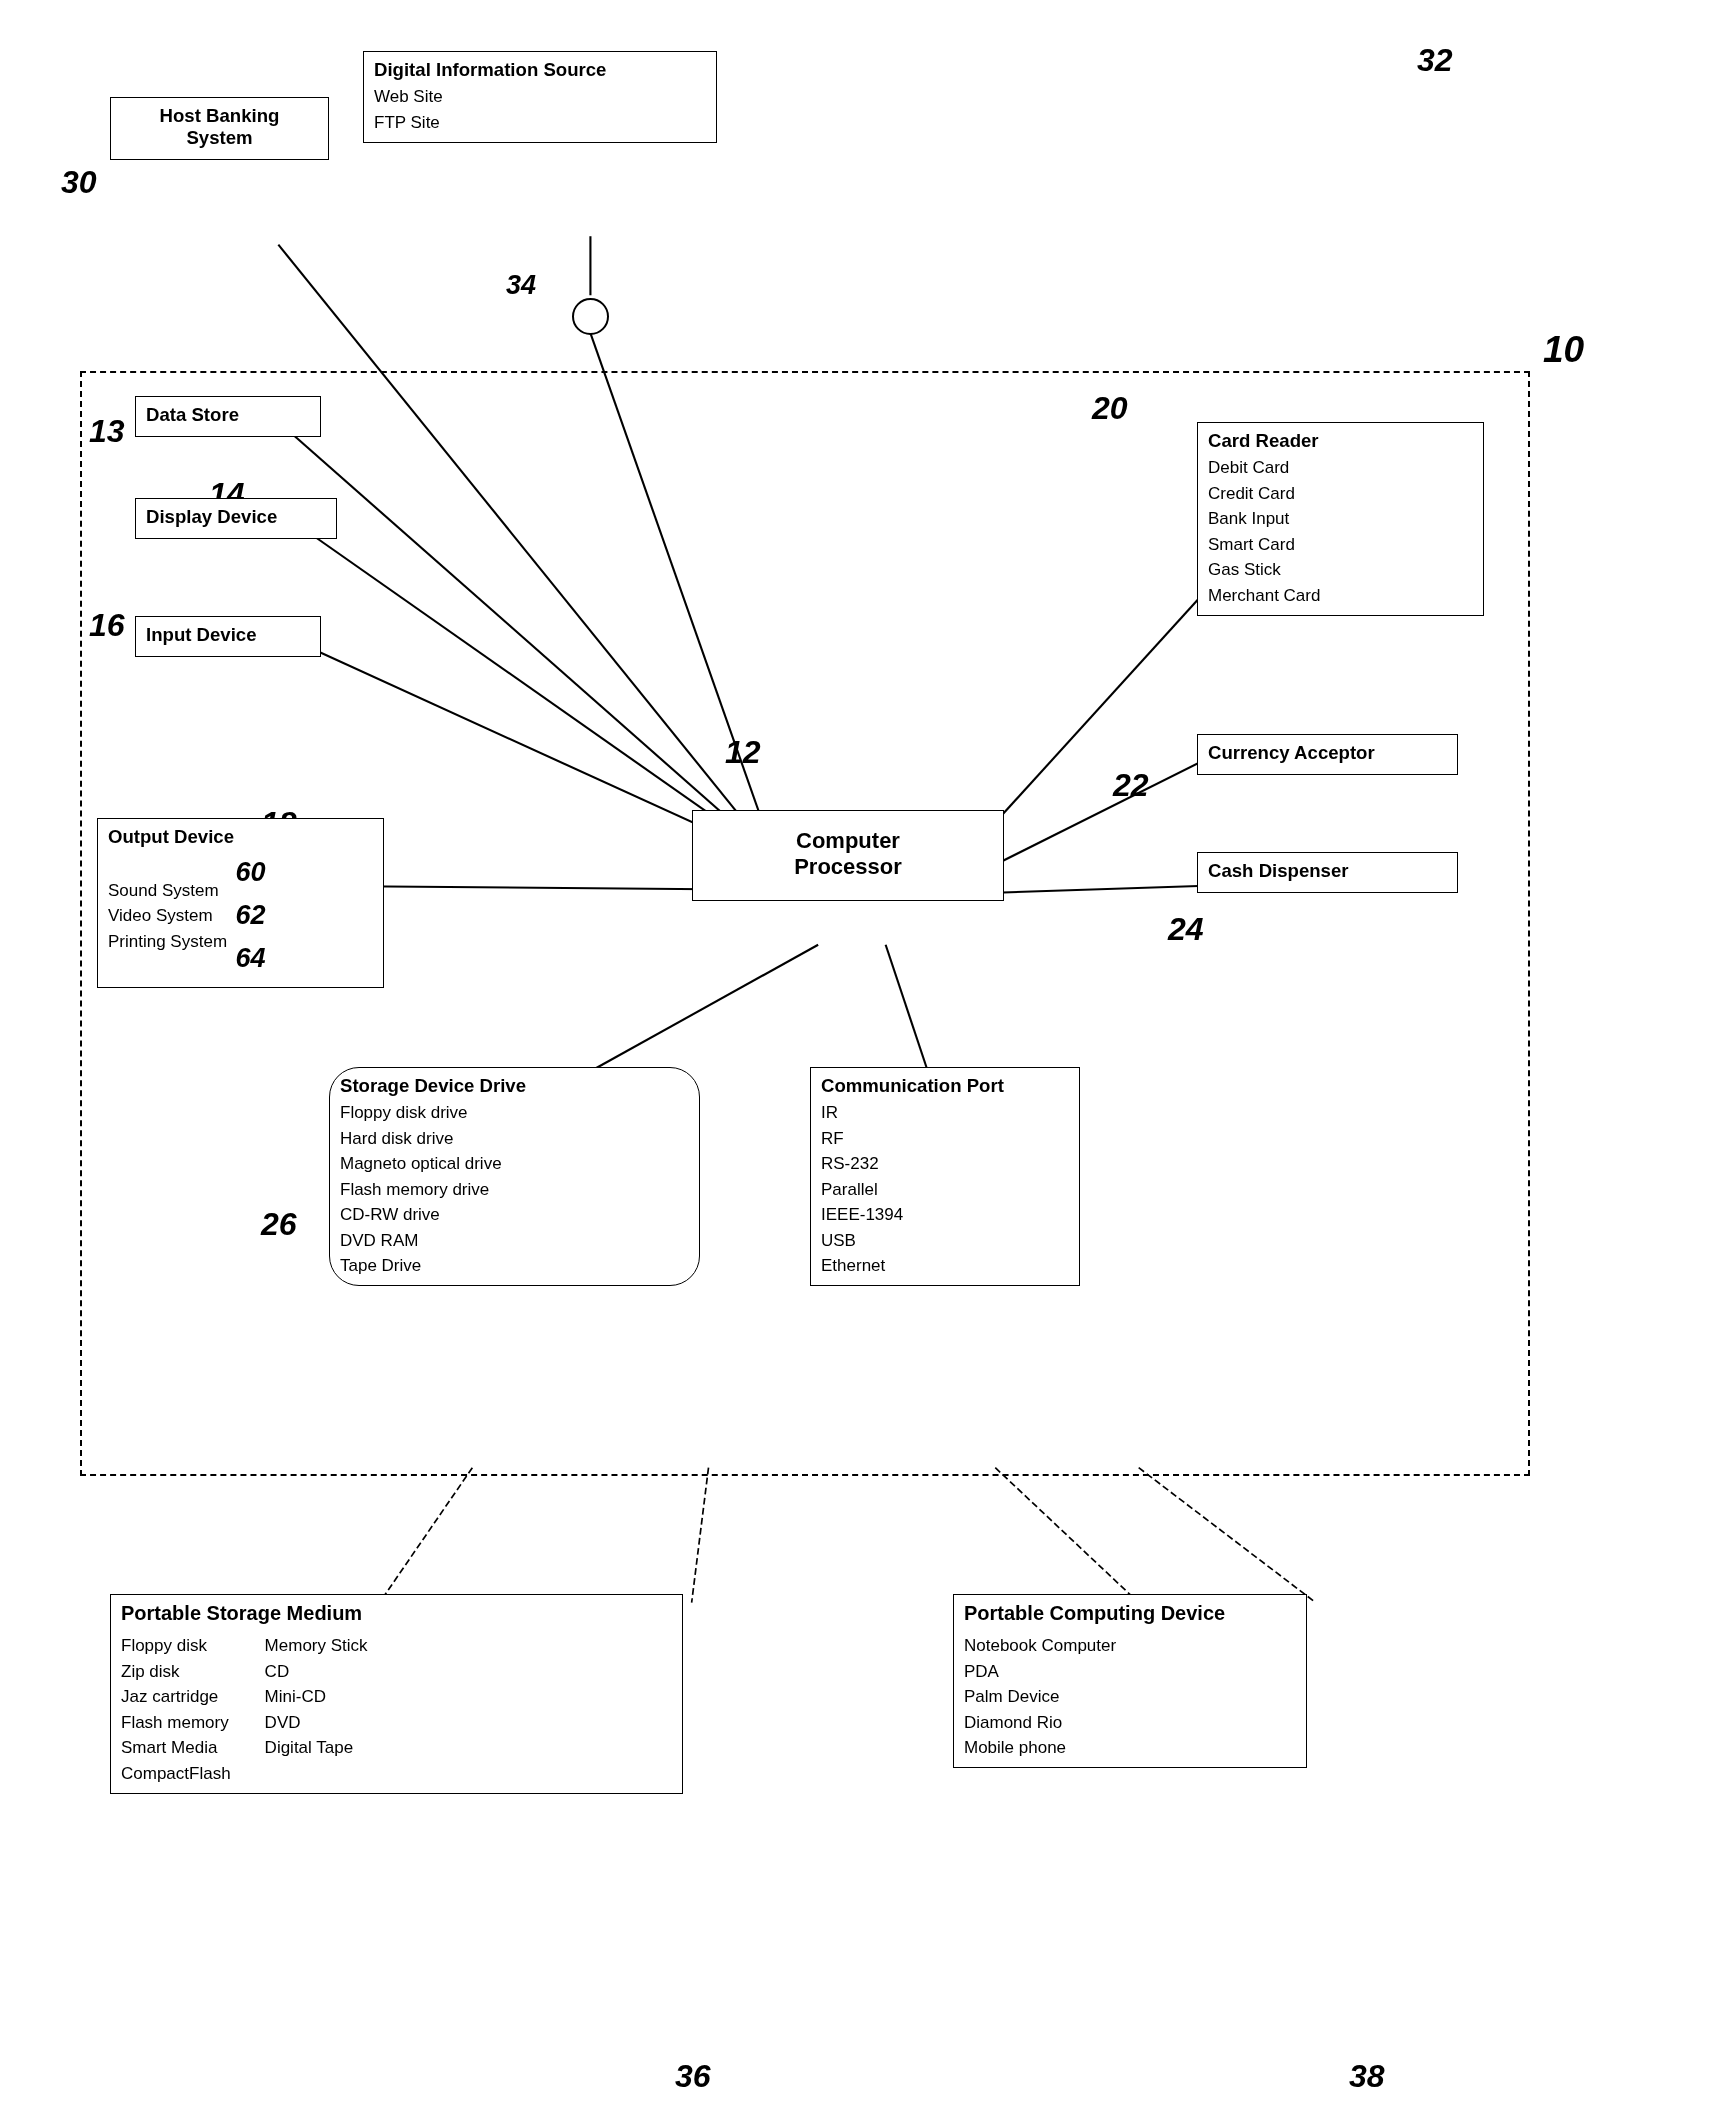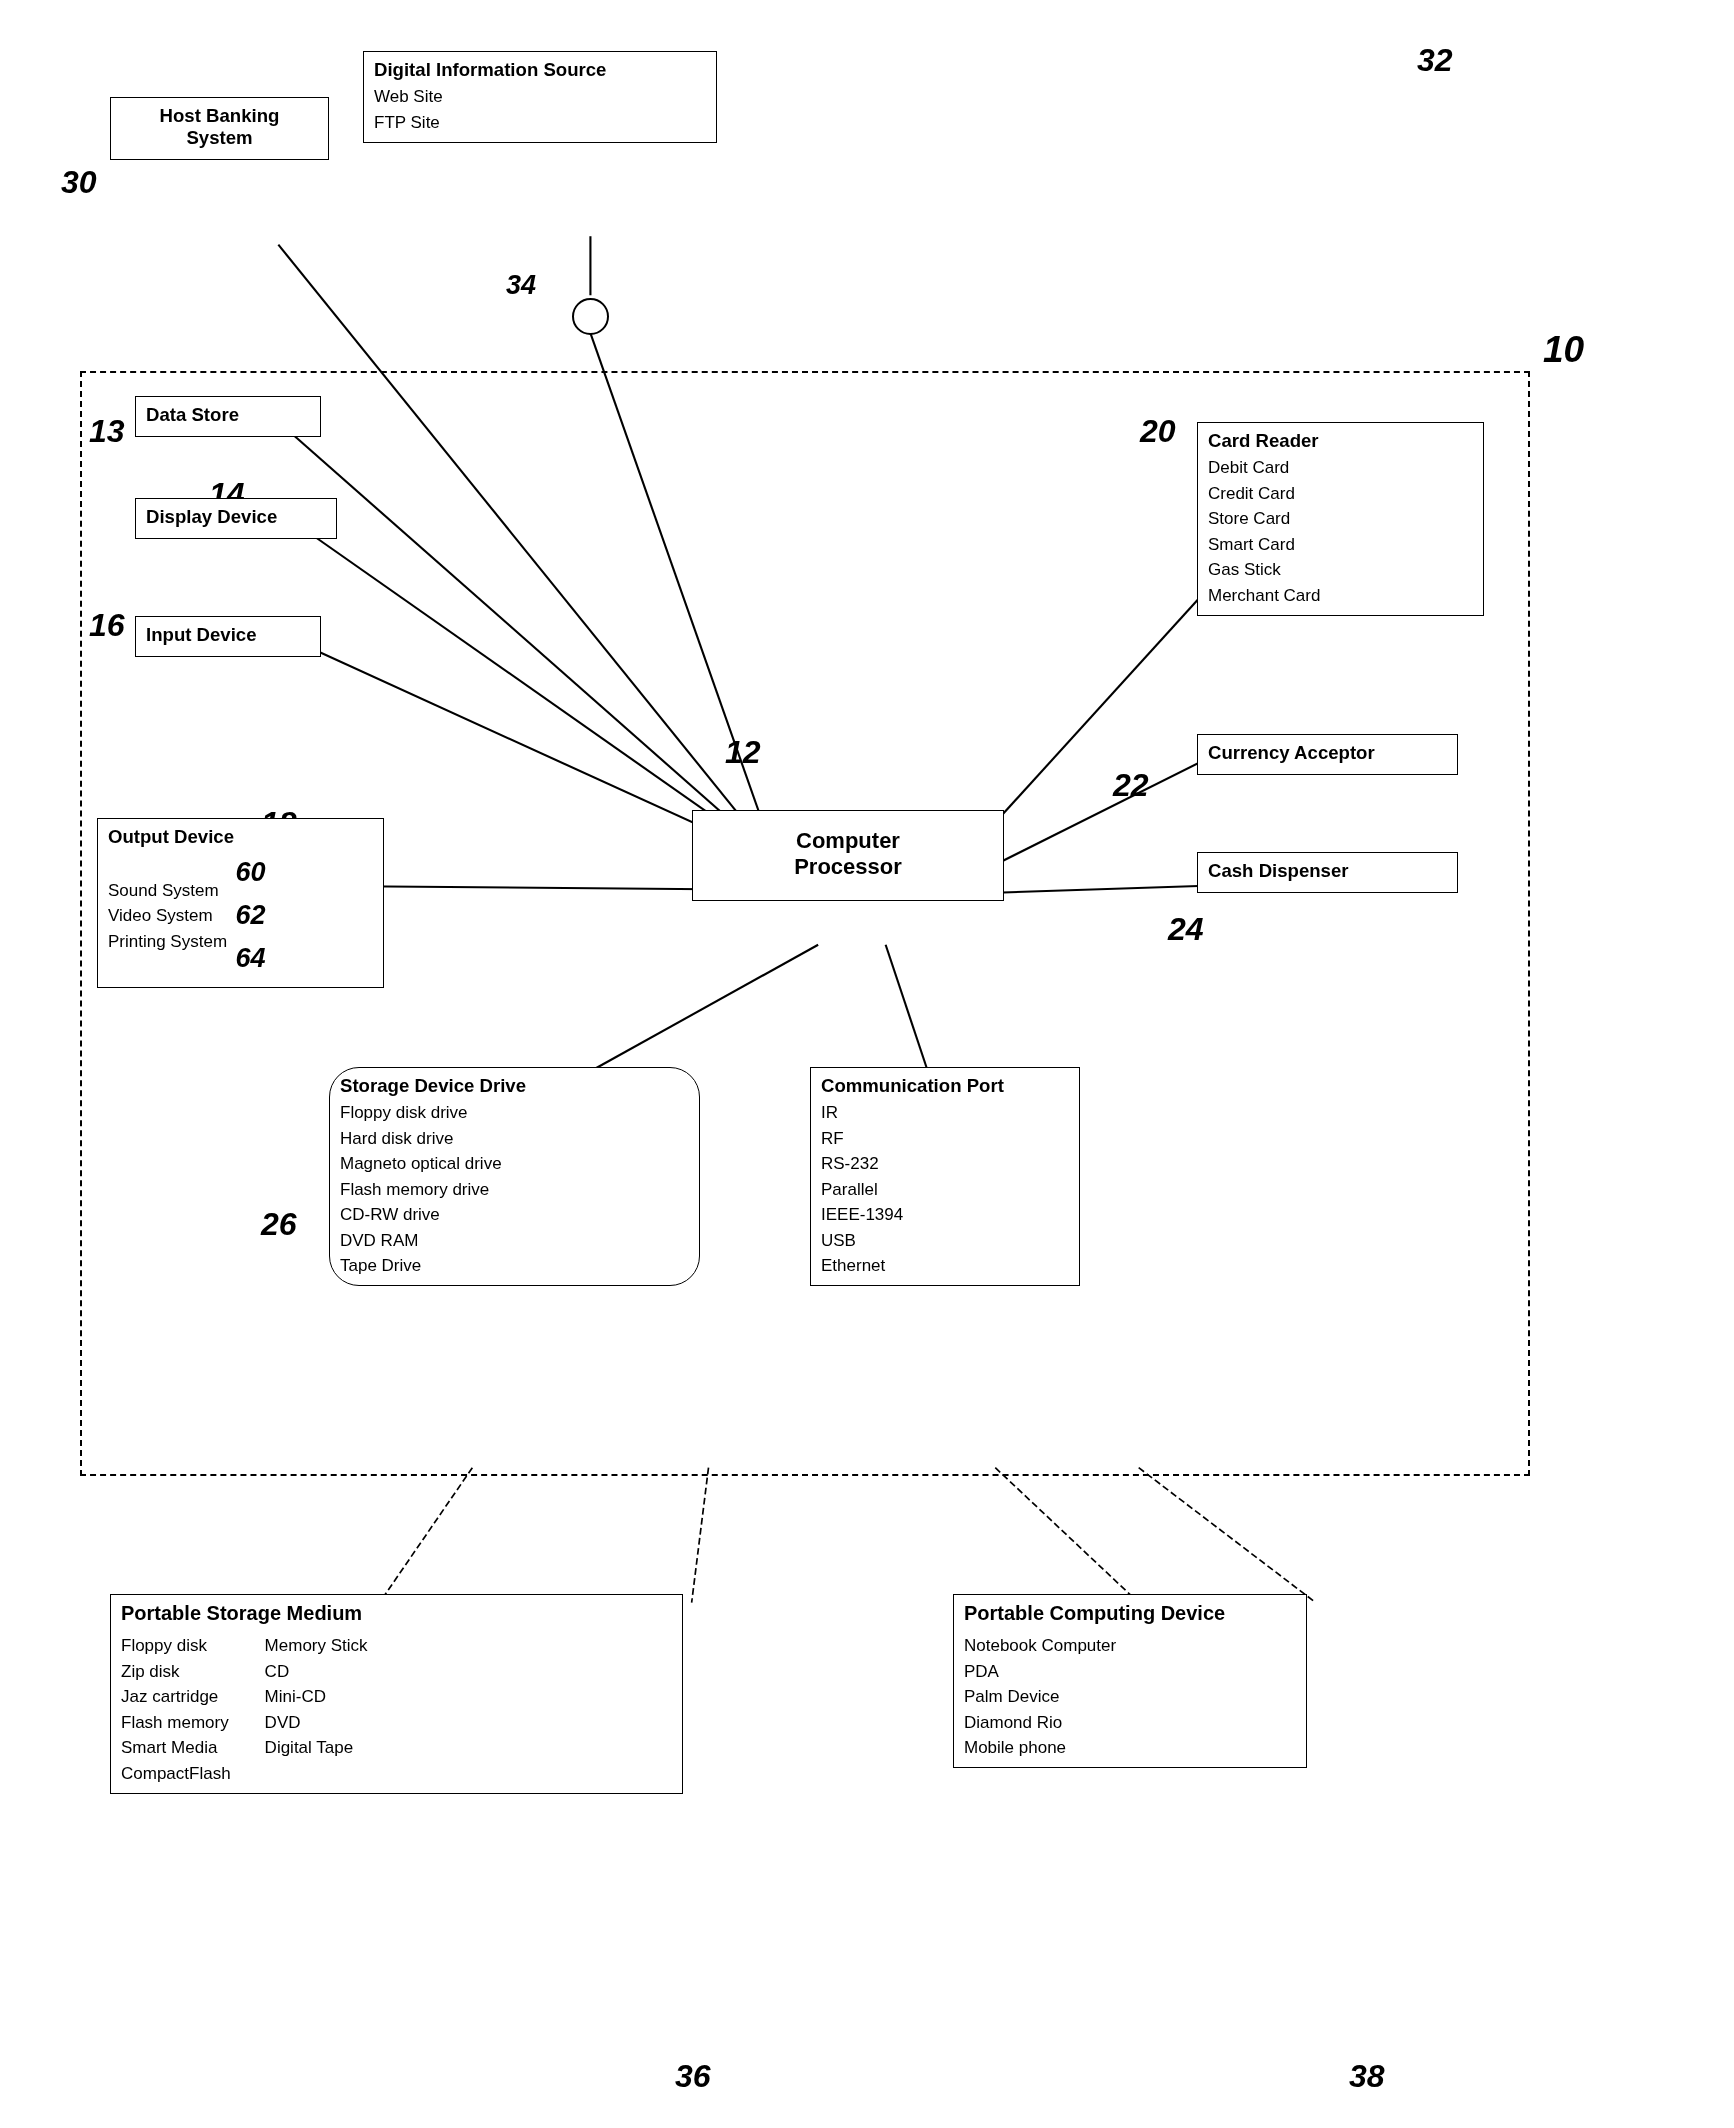--- a/index.html
+++ b/index.html
@@ -128,27 +128,27 @@
   <div class="box" style="top:498px; left:135px; width:202px;">
     <div class="box-title">Display Device</div>
   </div>
 
   <span class="label-num" style="top:607px; left:89px; font-size:32px;">16</span>
 
   <div class="box" style="top:616px; left:135px; width:186px;">
     <div class="box-title">Input Device</div>
   </div>
 
-  <span class="label-num" style="top:413px; left:1092px; font-size:32px;margin-left:48px;">20</span>
+  <span class="label-num" style="top:390px; left:1092px; font-size:32px;">20</span>
 
   <div class="box" style="top:422px; left:1197px; width:287px;">
     <div class="box-title">Card Reader</div>
     <div class="box-item">Debit Card</div>
     <div class="box-item">Credit Card</div>
-    <div class="box-item">Store Card</div>
+    <div class="box-item">Bank Input</div>
     <div class="box-item">Smart Card</div>
     <div class="box-item">Gas Stick</div>
     <div class="box-item">Merchant Card</div>
   </div>
 
   <div class="box" style="top:810px; left:692px; width:312px; text-align:center; padding:17px 12.6px;">
     <div class="box-title" style="font-size:22px;">Computer<br>Processor</div>
   </div>
 
   <span class="label-num" style="top:734px; left:725px; font-size:32px;">12</span>

